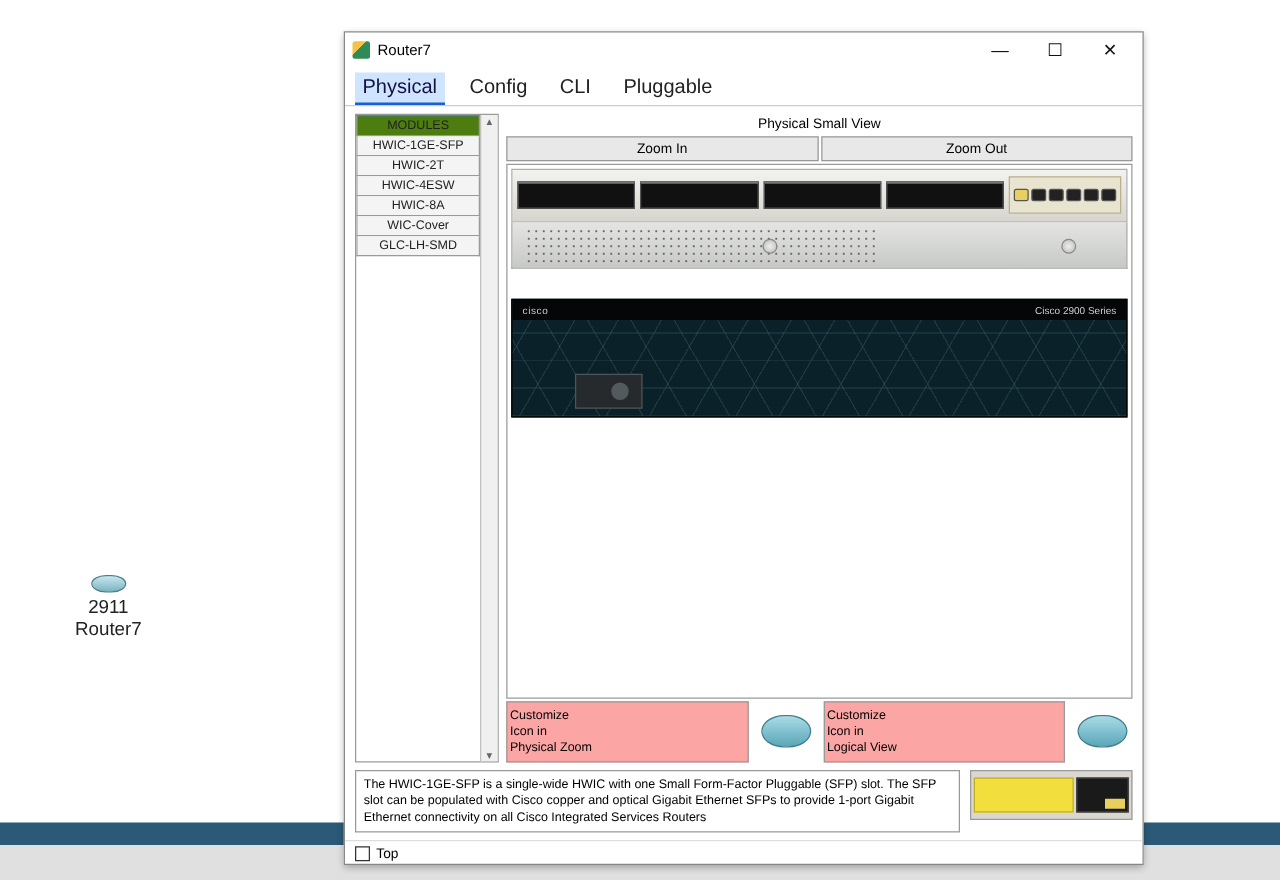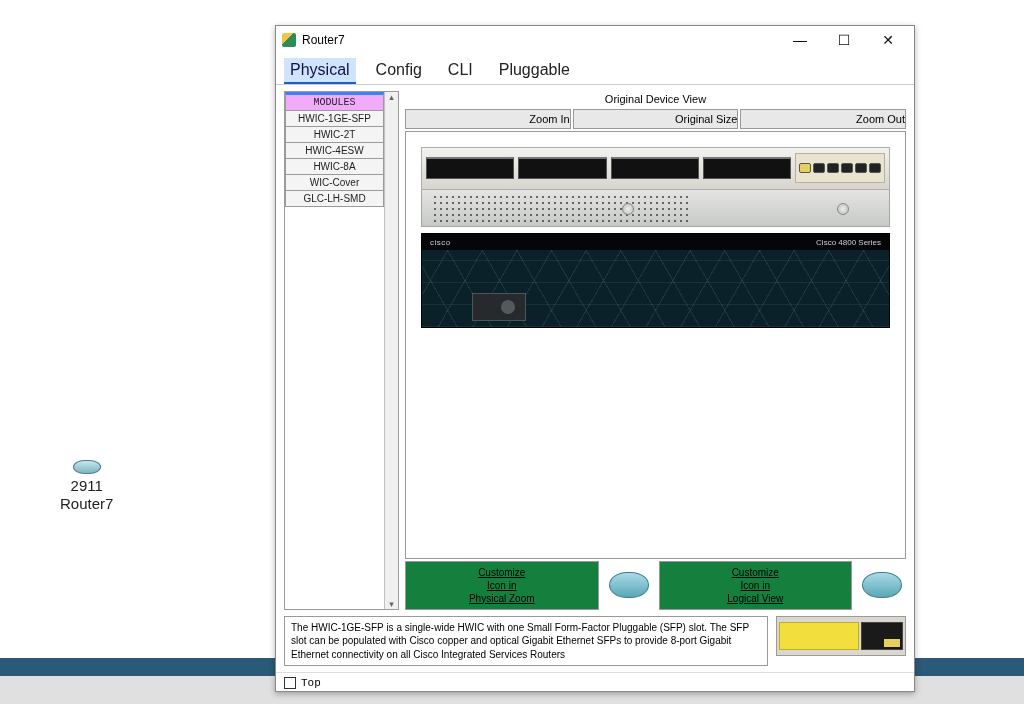--- a/index.html
+++ b/index.html
@@ -123,24 +123,23 @@
   .mod-item {
     border: 1px solid #9a9a9a;
     border-top: none;
     text-align: center;
     padding: 2px 0;
     font-size: 10px;
     color: #222;
     background: #f4f4f4;
   }
   .mod-item:first-child {
-    border-top: 3px solid #3b82f6;
-    background: #f0abfc;
+    border-top: 1px solid #3b82f6;
+    background: #4d7c0f;
     font-weight: 500;
-    font-family: Liberation Mono, monospace;
   }
   .modules-scroll {
     width: 14px;
     background: #f0f0f0;
     border-left: 1px solid #c0c0c0;
     display: flex;
     flex-direction: column;
     justify-content: space-between;
     align-items: center;
     font-size: 9px;
@@ -162,31 +161,31 @@
   }
   .zoom-row {
     display: flex;
     gap: 2px;
   }
   .zoom-btn {
     flex: 1;
     border: 1px solid #999;
     background: #e8e8e8;
     padding: 3px 0;
-    text-align: right;
+    text-align: center;
     font-size: 11px;
   }
   .device-view {
     flex: 1;
     border: 1px solid #9a9a9a;
     background: #fff;
-    padding: 15px;
-    display: flex;
-    flex-direction: column;
-    gap: 6px;
+    padding: 3px;
+    display: flex;
+    flex-direction: column;
+    gap: 24px;
     overflow: hidden;
   }
 
   
   .chassis-rear {
     height: 80px;
     display: flex;
     flex-direction: column;
   }
   .rear-top {
@@ -279,26 +278,24 @@
 
   
   .customize-row {
     display: flex;
     gap: 6px;
     align-items: stretch;
   }
   .cust-btn {
     flex: 1;
     border: 1px solid #999;
-    background: #15803d;
-    text-align: center;
+    background: #fca5a5;
     font-size: 10px;
     padding: 4px 2px;
     line-height: 1.3;
-    text-decoration: underline;
   }
   .router-icon-box {
     width: 48px;
     border: none;
     display: flex;
     align-items: center;
     justify-content: center;
   }
   .router-cyl {
     width: 40px; height: 26px;
@@ -355,21 +352,20 @@
     background: #e8d060;
   }
 
   .footer-row {
     display: flex;
     align-items: center;
     gap: 5px;
     padding: 4px 8px 2px;
     border-top: 1px solid #ddd;
     font-size: 11px;
-    font-family: Liberation Mono, monospace;
   }
   .checkbox {
     width: 12px; height: 12px;
     border: 1px solid #333;
     display: inline-block;
   }
 </style>
 </head>
 <body>
 
@@ -413,24 +409,23 @@
           <div class="mod-item">WIC-Cover</div>
           <div class="mod-item">GLC-LH-SMD</div>
         </div>
         <div class="modules-scroll">
           <span>▴</span>
           <span>▾</span>
         </div>
       </div>
 
       <div class="rightpane">
-        <div class="pdv-title">Original Device View</div>
+        <div class="pdv-title">Physical Small View</div>
         <div class="zoom-row">
           <div class="zoom-btn">Zoom In</div>
-          <div class="zoom-btn">Original Size</div>
           <div class="zoom-btn">Zoom Out</div>
         </div>
 
         <div class="device-view">
 
           <div class="chassis-rear">
             <div class="rear-top">
               <div class="hwic-slot"></div>
               <div class="hwic-slot"></div>
               <div class="hwic-slot"></div>
@@ -447,21 +442,21 @@
             <div class="rear-bot">
               <div class="vents"></div>
               <div class="screw" style="left:200px;top:13px"></div>
               <div class="screw" style="right:40px;top:13px"></div>
             </div>
           </div>
 
           <div class="chassis-front">
             <div class="front-top">
               <span class="cisco-logo">cisco</span>
-              <span>Cisco 4800 Series</span>
+              <span>Cisco 2900 Series</span>
             </div>
             <div class="front-pattern"></div>
             <div class="front-module"></div>
           </div>
         </div>
 
         <div class="customize-row">
           <div class="cust-btn">
             <div>Customize</div>
             <div>Icon in</div>
@@ -476,21 +471,21 @@
             <div>Logical View</div>
           </div>
           <div class="router-icon-box">
             <div class="router-cyl"></div>
           </div>
         </div>
       </div>
     </div>
 
     <div class="lower">
-      <div class="desc-box">The HWIC-1GE-SFP is a single-wide HWIC with one Small Form-Factor Pluggable (SFP) slot. The SFP slot can be populated with Cisco copper and optical Gigabit Ethernet SFPs to provide 8-port Gigabit Ethernet connectivity on all Cisco Integrated Services Routers</div>
+      <div class="desc-box">The HWIC-1GE-SFP is a single-wide HWIC with one Small Form-Factor Pluggable (SFP) slot. The SFP slot can be populated with Cisco copper and optical Gigabit Ethernet SFPs to provide 1-port Gigabit Ethernet connectivity on all Cisco Integrated Services Routers</div>
       <div class="thumb">
         <div class="sticker"></div>
         <div class="sfp"></div>
       </div>
     </div>
 
   </div>
 
   <div class="footer-row">
     <span class="checkbox"></span>

